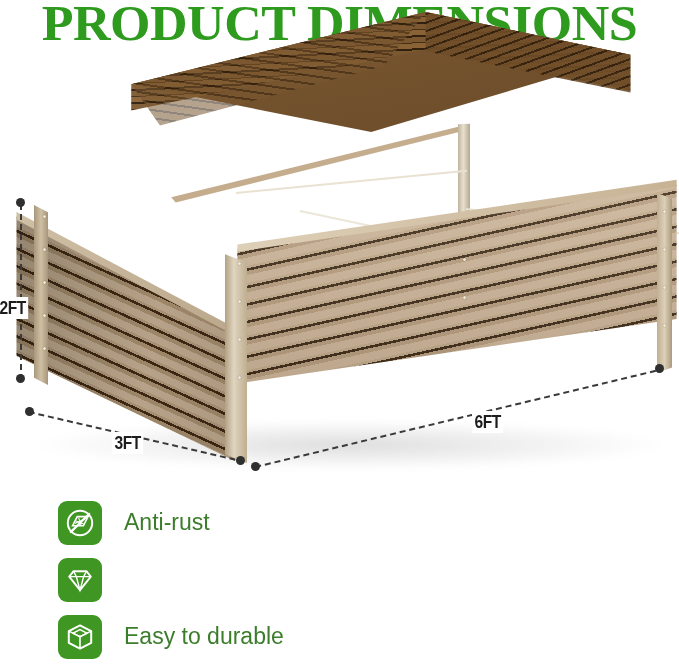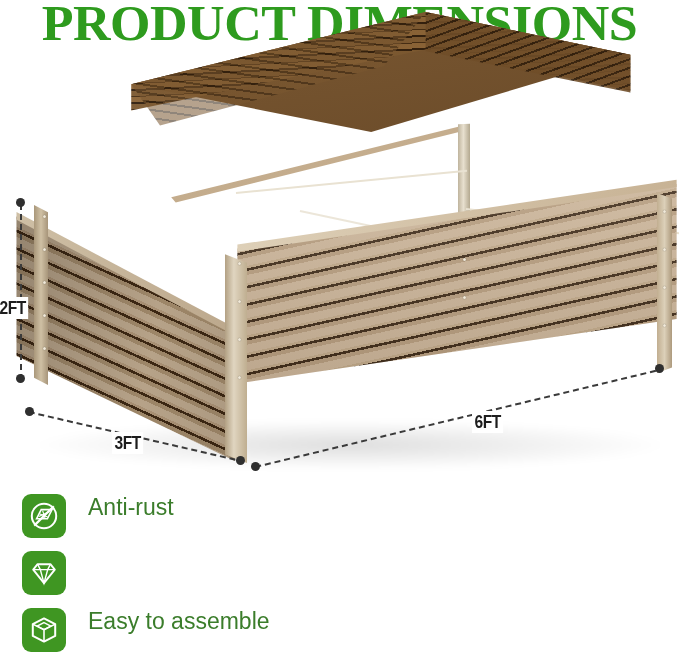--- a/index.html
+++ b/index.html
@@ -166,21 +166,21 @@
   .dot{position:absolute;width:9px;height:9px;border-radius:50%;
        background:#2f2f2f;}
   .dimlabel{position:absolute;color:#1d1d1d;font-weight:700;
             font-family:"Liberation Sans",sans-serif;
             font-size:19px;letter-spacing:-0.5px;
             transform:scaleX(.82);transform-origin:left center;
             background:#fff;padding:0 3px;white-space:nowrap;}
 
   
   #features{position:absolute;left:22px;top:494px;width:430px;}
-  .feat{display:flex;align-items:flex-start;height:57px;}
+  .feat{display:flex;align-items:center;height:57px;margin-left:36px;}
   .feat-ico{width:44px;height:44px;border-radius:9px;background:#3f9622;
             flex:0 0 44px;display:flex;align-items:center;justify-content:center;}
   .feat-txt{margin-left:22px;color:#3b7d2b;font-size:23px;
             font-family:"Liberation Sans",sans-serif;font-weight:400;}
 </style>
 </head>
 <body>
 
 <div id="title">PRODUCT DIMENSIONS</div>
 
@@ -280,15 +280,15 @@
   </div>
 
   <div class="feat">
     <div class="feat-ico">
       <svg width="30" height="30" viewBox="0 0 30 30" aria-hidden="true">
         <path d="M15 3.4 L26.2 9.1 V20.9 L15 26.6 L3.8 20.9 V9.1 Z" fill="none" stroke="#ffffff" stroke-width="2" stroke-linejoin="round"></path>
         <path d="M3.8 9.1 L15 14.8 L26.2 9.1 M15 14.8 V26.6" fill="none" stroke="#ffffff" stroke-width="1.6"></path>
         <path d="M15 7.6 L21.8 11.1 L15 14.6 L8.2 11.1 Z" fill="none" stroke="#ffffff" stroke-width="1.3"></path>
       </svg>
     </div>
-    <div class="feat-txt">Easy to assemble</div>
+    <div class="feat-txt">Easy to durable</div>
   </div>
 </div>
 
 </body></html>

